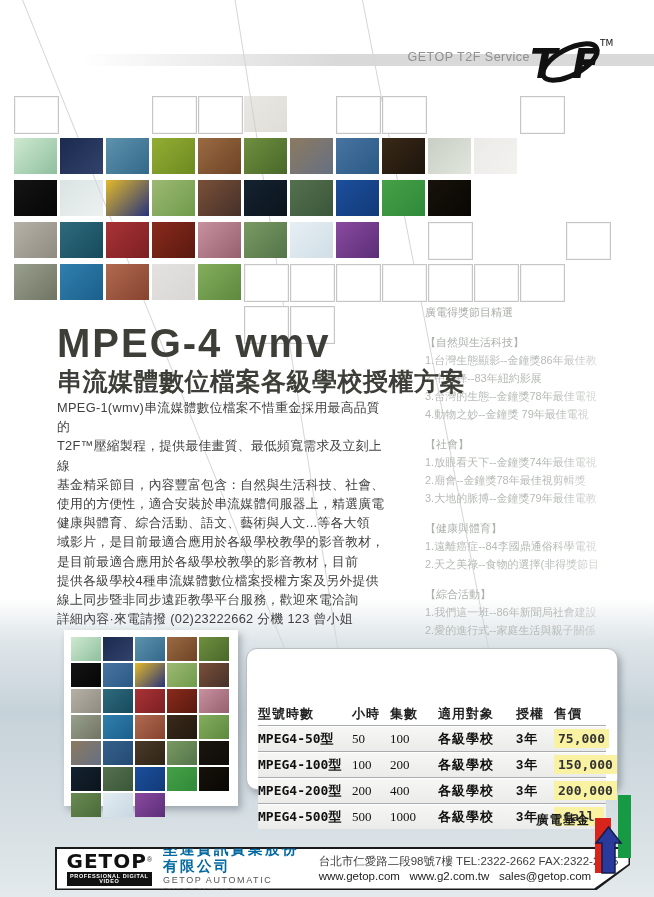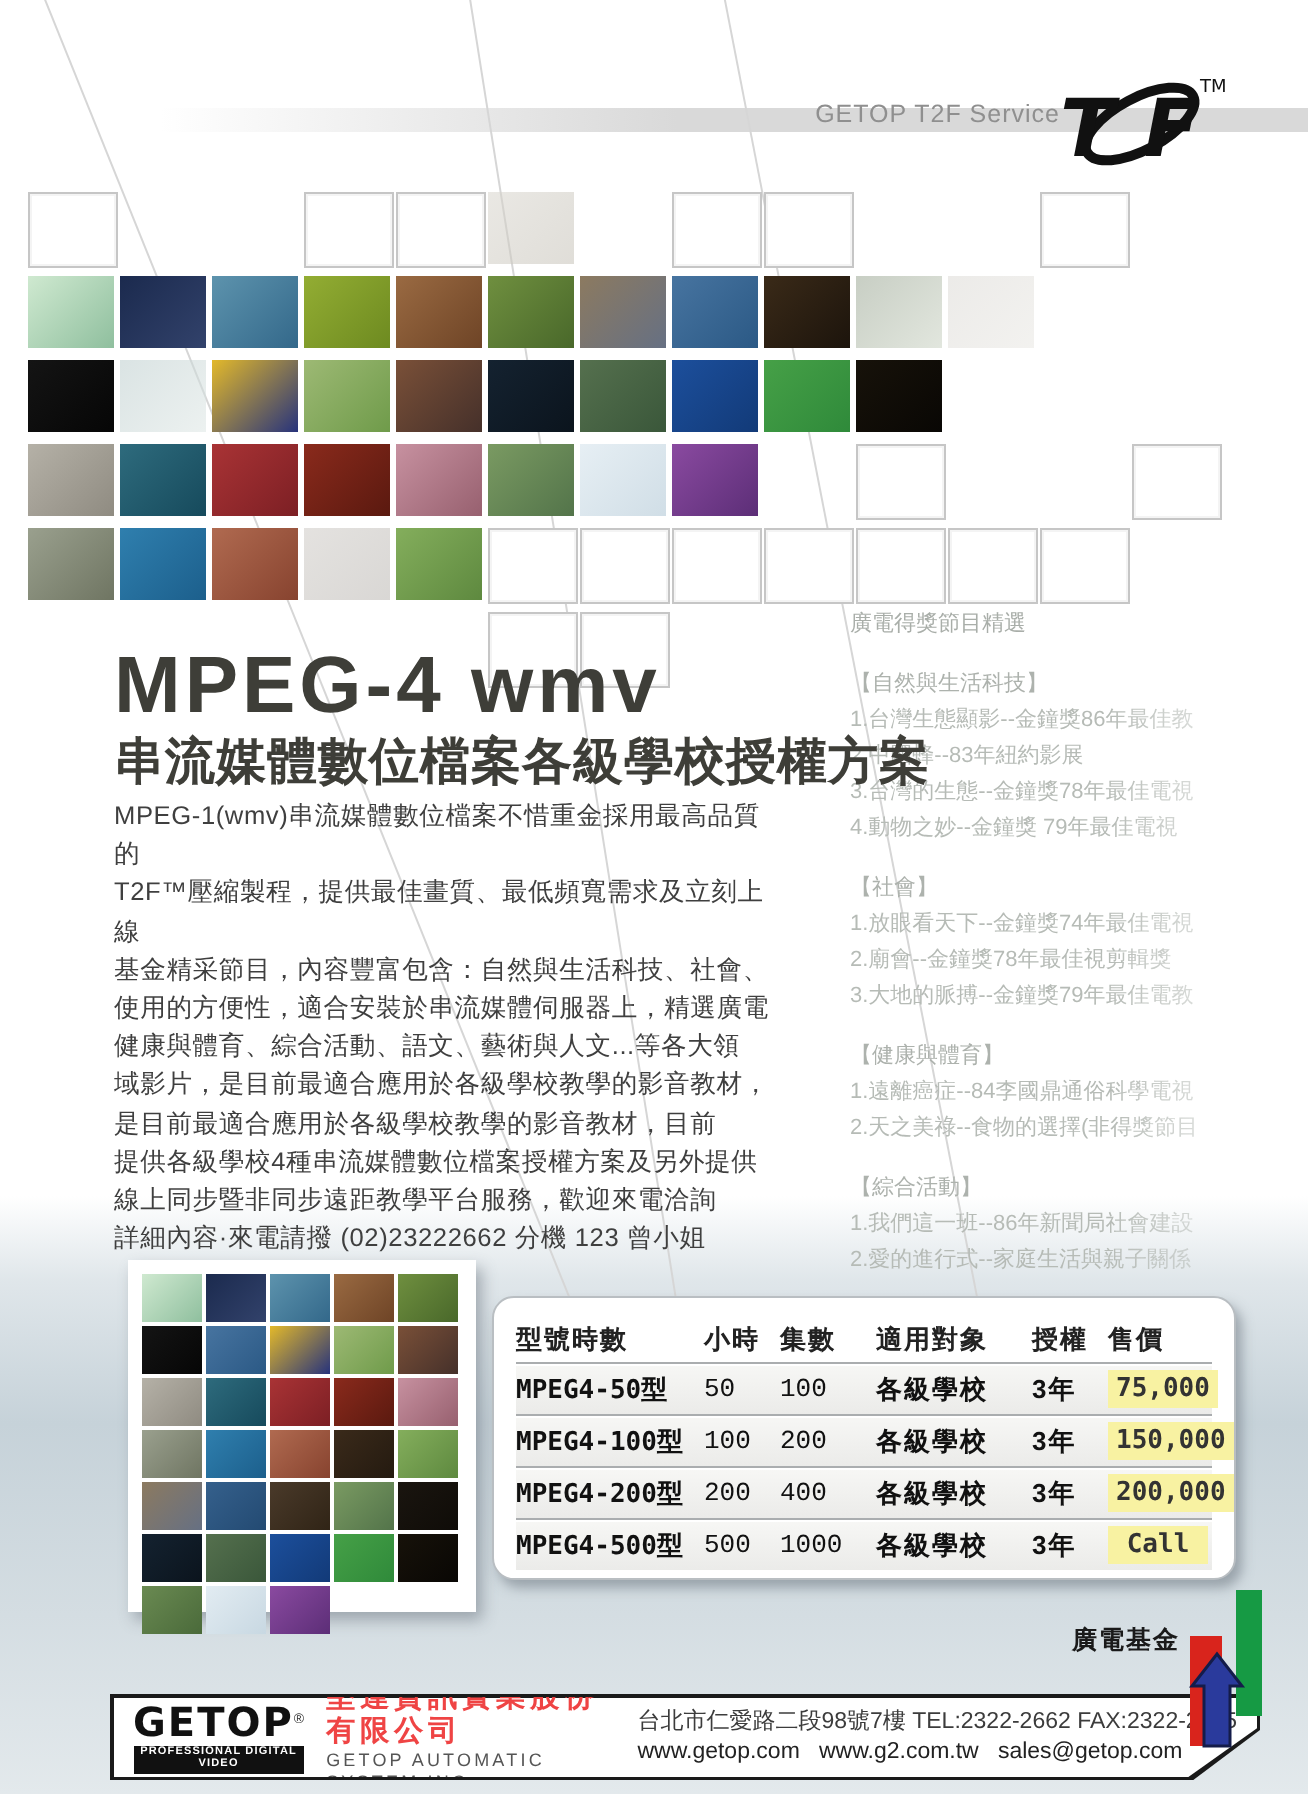--- a/index.html
+++ b/index.html
@@ -41,43 +41,43 @@
   .montage-card{position:absolute;left:64px;top:630px;width:174px;height:176px;background:#fff;
                 z-index:4;box-shadow:3px 4px 7px rgba(90,100,110,.45);padding:7px 0 0 7px;box-sizing:border-box;}
   .montage-grid{display:grid;grid-template-columns:repeat(5,30px);grid-auto-rows:24px;gap:2px;}
   .montage-grid div{width:30px;height:24px;}
   
   .price-card{position:absolute;left:246px;top:648px;width:372px;height:142px;z-index:5;
               background:#fff;border:1px solid #b9bec2;border-radius:11px;
               box-shadow:3px 4px 6px rgba(100,110,120,.5), inset 0 0 0 2px #fff;
               padding:9px 11px 0 11px;box-sizing:border-box;}
   .t-head,.t-row{display:grid;grid-template-columns:94px 38px 48px 78px 38px 1fr;align-items:center;}
-  .t-head{height:23px;font-size:13px;font-weight:700;color:#222;letter-spacing:1px;}
+  .t-head{height:23px;font-size:13px;font-weight:700;color:#222;letter-spacing:1px;margin-top:44px;}
   .t-row{height:25px;border-top:1px solid #aaadaf;box-shadow:inset 0 1px 0 #fff;
          background:linear-gradient(180deg,#f7f7f5,#ebebe9);font-size:13px;}
   .c-model{font-family:"DejaVu Sans Mono","Liberation Mono",monospace;font-weight:700;color:#111;}
-  .c-num{font-family:Liberation Mono, monospace;color:#111;}
+  .c-num{font-family:Liberation Serif, serif;color:#111;}
   .c-zh{font-weight:700;color:#111;letter-spacing:1px;}
   .c-price{font-family:"DejaVu Sans Mono","Liberation Mono",monospace;font-weight:700;color:#333;
            background:#f8f2a2;text-align:center;padding:2px 4px;margin-right:2px;}
   
   .fund-label{position:absolute;left:536px;top:812px;z-index:6;font-size:12.5px;font-weight:700;
               color:#1a1a1a;letter-spacing:1px;text-align:center;}
   .fund-logo{position:absolute;left:578px;top:795px;z-index:7;}
   .footer-out{position:absolute;left:55px;top:847px;width:575px;height:43px;z-index:6;background:#1a1a1a;
               clip-path:polygon(0 0,100% 0,100% 42%,94.2% 100%,0 100%);}
   .footer-in{position:absolute;left:1.5px;top:1.5px;right:1.5px;bottom:1.5px;background:#fff;
              clip-path:polygon(0 0,100% 0,100% 39%,94% 100%,0 100%);
              display:flex;align-items:center;gap:11px;padding:0 10px;box-sizing:border-box;}
   .getop-logo{line-height:1;}
   .getop-word{font-weight:900;font-size:20px;letter-spacing:1px;color:#111;font-family:"DejaVu Sans","Liberation Sans",sans-serif;}
   .getop-reg{font-size:7px;vertical-align:super;}
   .getop-bar{background:#111;color:#fff;font-size:5.5px;letter-spacing:.6px;text-align:center;
              padding:1.5px 2px;margin-top:1px;font-weight:700;}
-  .co-zh{font-size:14.5px;font-weight:700;color:#ef4444;letter-spacing:2.5px;line-height:17px;}
+  .co-zh{font-size:14.5px;font-weight:700;color:#0369a1;letter-spacing:2.5px;line-height:17px;}
   .co-en{font-size:9px;color:#555;letter-spacing:1.6px;line-height:11px;}
   .addr{font-size:11.5px;color:#3c3c3c;line-height:15px;white-space:pre;}
   .urls{font-size:11.5px;color:#222;line-height:15px;white-space:pre;}
 </style>
 </head>
 <body>
 
 <div class="page">
 
   <div class="diag" style="left:18px;top:-10px;height:760px;transform:rotate(-22deg);"></div>

